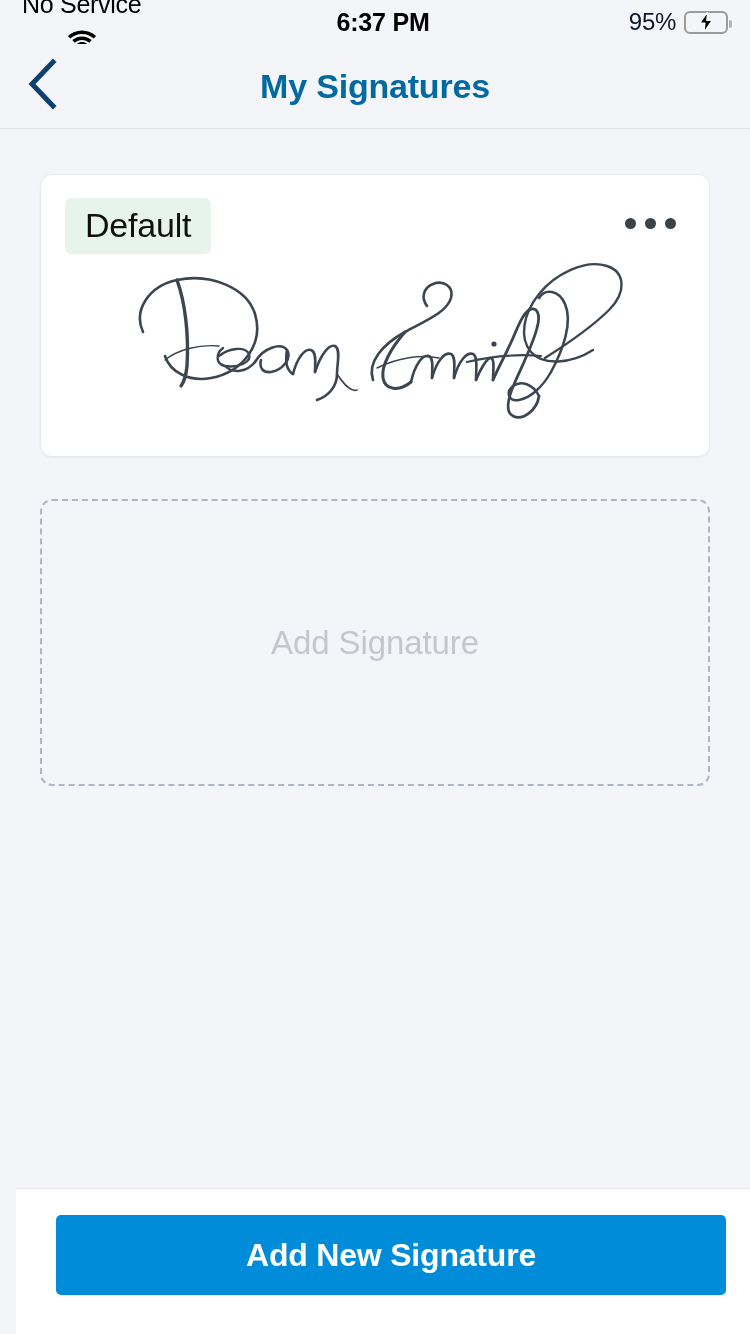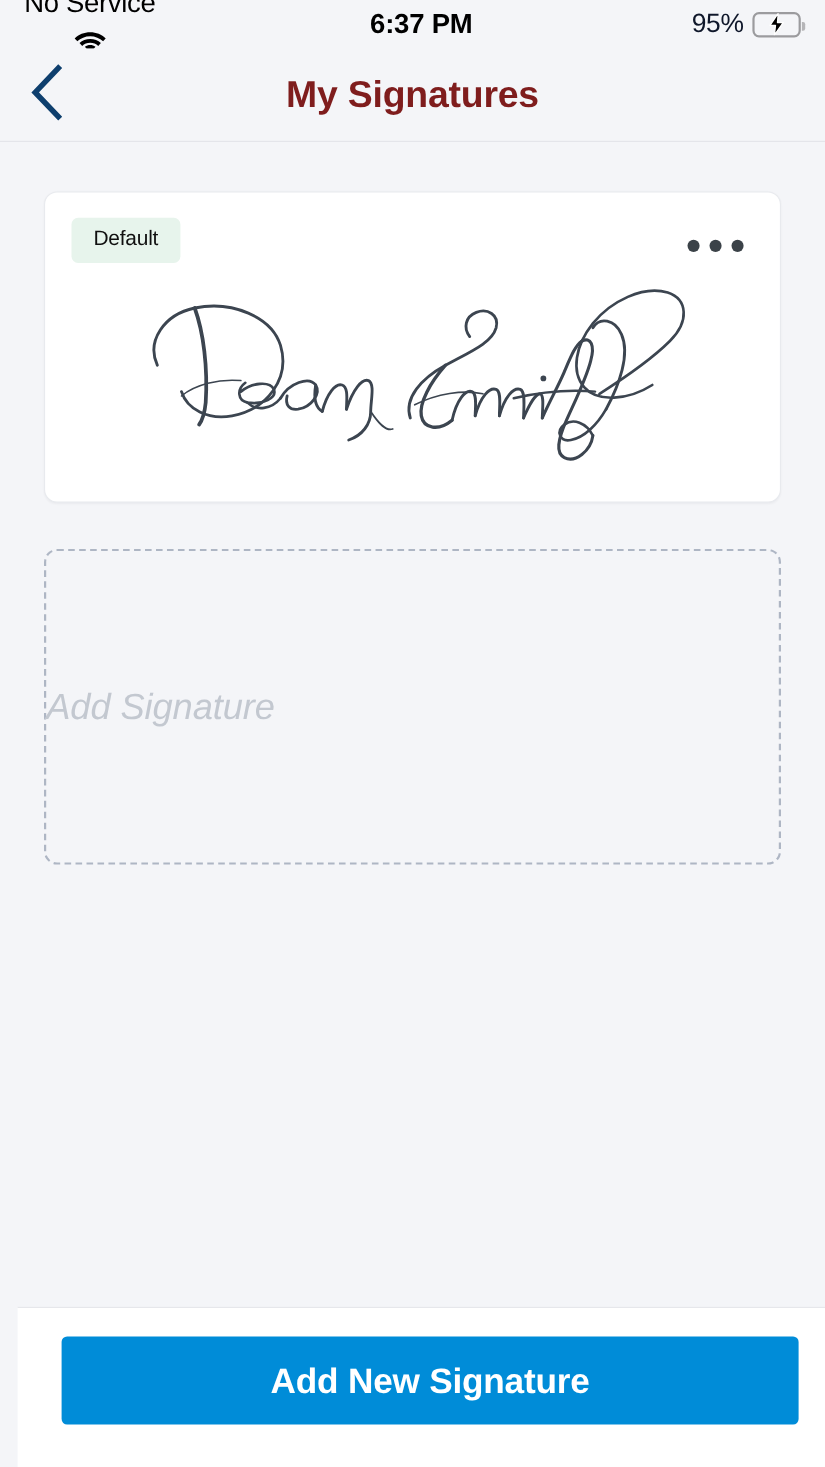--- a/index.html
+++ b/index.html
@@ -110,21 +110,21 @@
     align-items: center;
     justify-content: center;
     cursor: pointer;
   }
   .nav-title {
     position: absolute;
     left: 0; right: 0;
     text-align: center;
     font-size: 34px;
     font-weight: bold;
-    color: #7f1d1d;
+    color: #0369a1;
     letter-spacing: -0.2px;
     pointer-events: none;
   }
 
   
   .content {
     padding: 0 40px;
   }
 
   .signature-card {
@@ -138,21 +138,21 @@
     box-shadow: 0 1px 2px rgba(30, 40, 60, 0.05);
     overflow: hidden;
     cursor: pointer;
   }
   .badge-default {
     position: absolute;
     left: 24px;
     top: 23px;
     background: #e7f4ec;
     color: #101010;
-    font-size: 19px;
+    font-size: 34px;
     padding: 10px 20px 12px 20px;
     border-radius: 6px;
     line-height: 1;
     letter-spacing: -0.2px;
   }
   .more-button {
     position: absolute;
     right: 30px;
     top: 28px;
     width: 58px;
@@ -183,22 +183,22 @@
   .signature-art svg { display: block; }
 
   .add-signature-box {
     margin-top: 42px;
     height: 287px;
     border: 2px dashed #aeb6c4;
     border-radius: 12px;
     box-sizing: border-box;
     display: flex;
     align-items: center;
-    cursor: pointer;
-    font-style: italic;
+    justify-content: center;
+    cursor: pointer;
   }
   .add-signature-label {
     font-size: 33px;
     color: #c3c8d0;
     letter-spacing: -0.1px;
   }
 
   
   .footer {
     position: absolute;

